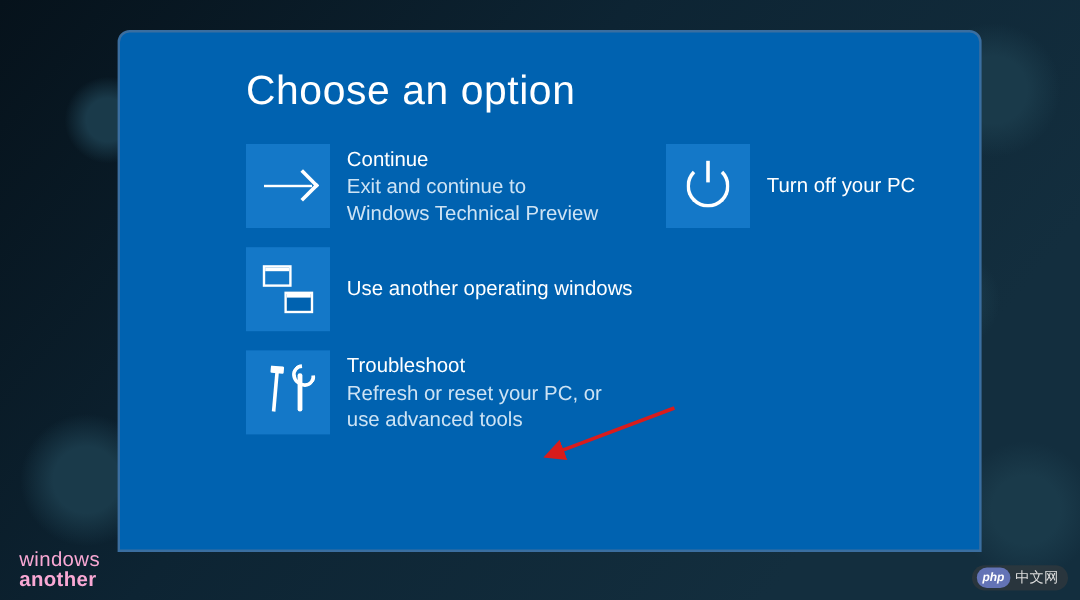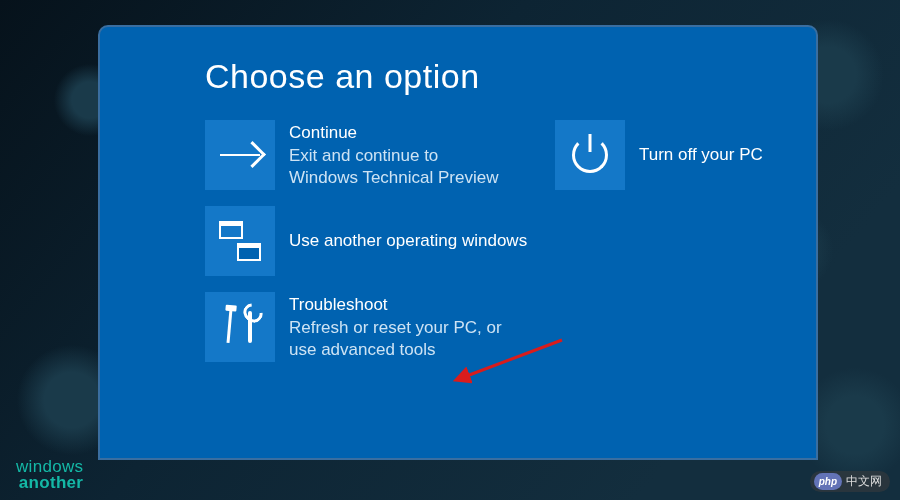--- a/index.html
+++ b/index.html
@@ -132,26 +132,25 @@
     .annotation-arrow {
       position: absolute;
       left: 452px;
       top: 335px;
       pointer-events: none;
     }
     .watermark-left {
       position: absolute;
       left: 16px;
       bottom: 10px;
-      color: #14b8a6;
+      color: #f9a8d4;
       font-size: 17px;
       line-height: 0.9;
       font-weight: 400;
       letter-spacing: 0.3px;
-      text-align: right;
     }
     .watermark-left .bold { font-weight: 600; }
     .watermark-right {
       position: absolute;
       right: 10px;
       bottom: 8px;
       display: flex;
       align-items: flex-end;
       gap: 4px;
       background: rgba(60,60,60,0.55);

